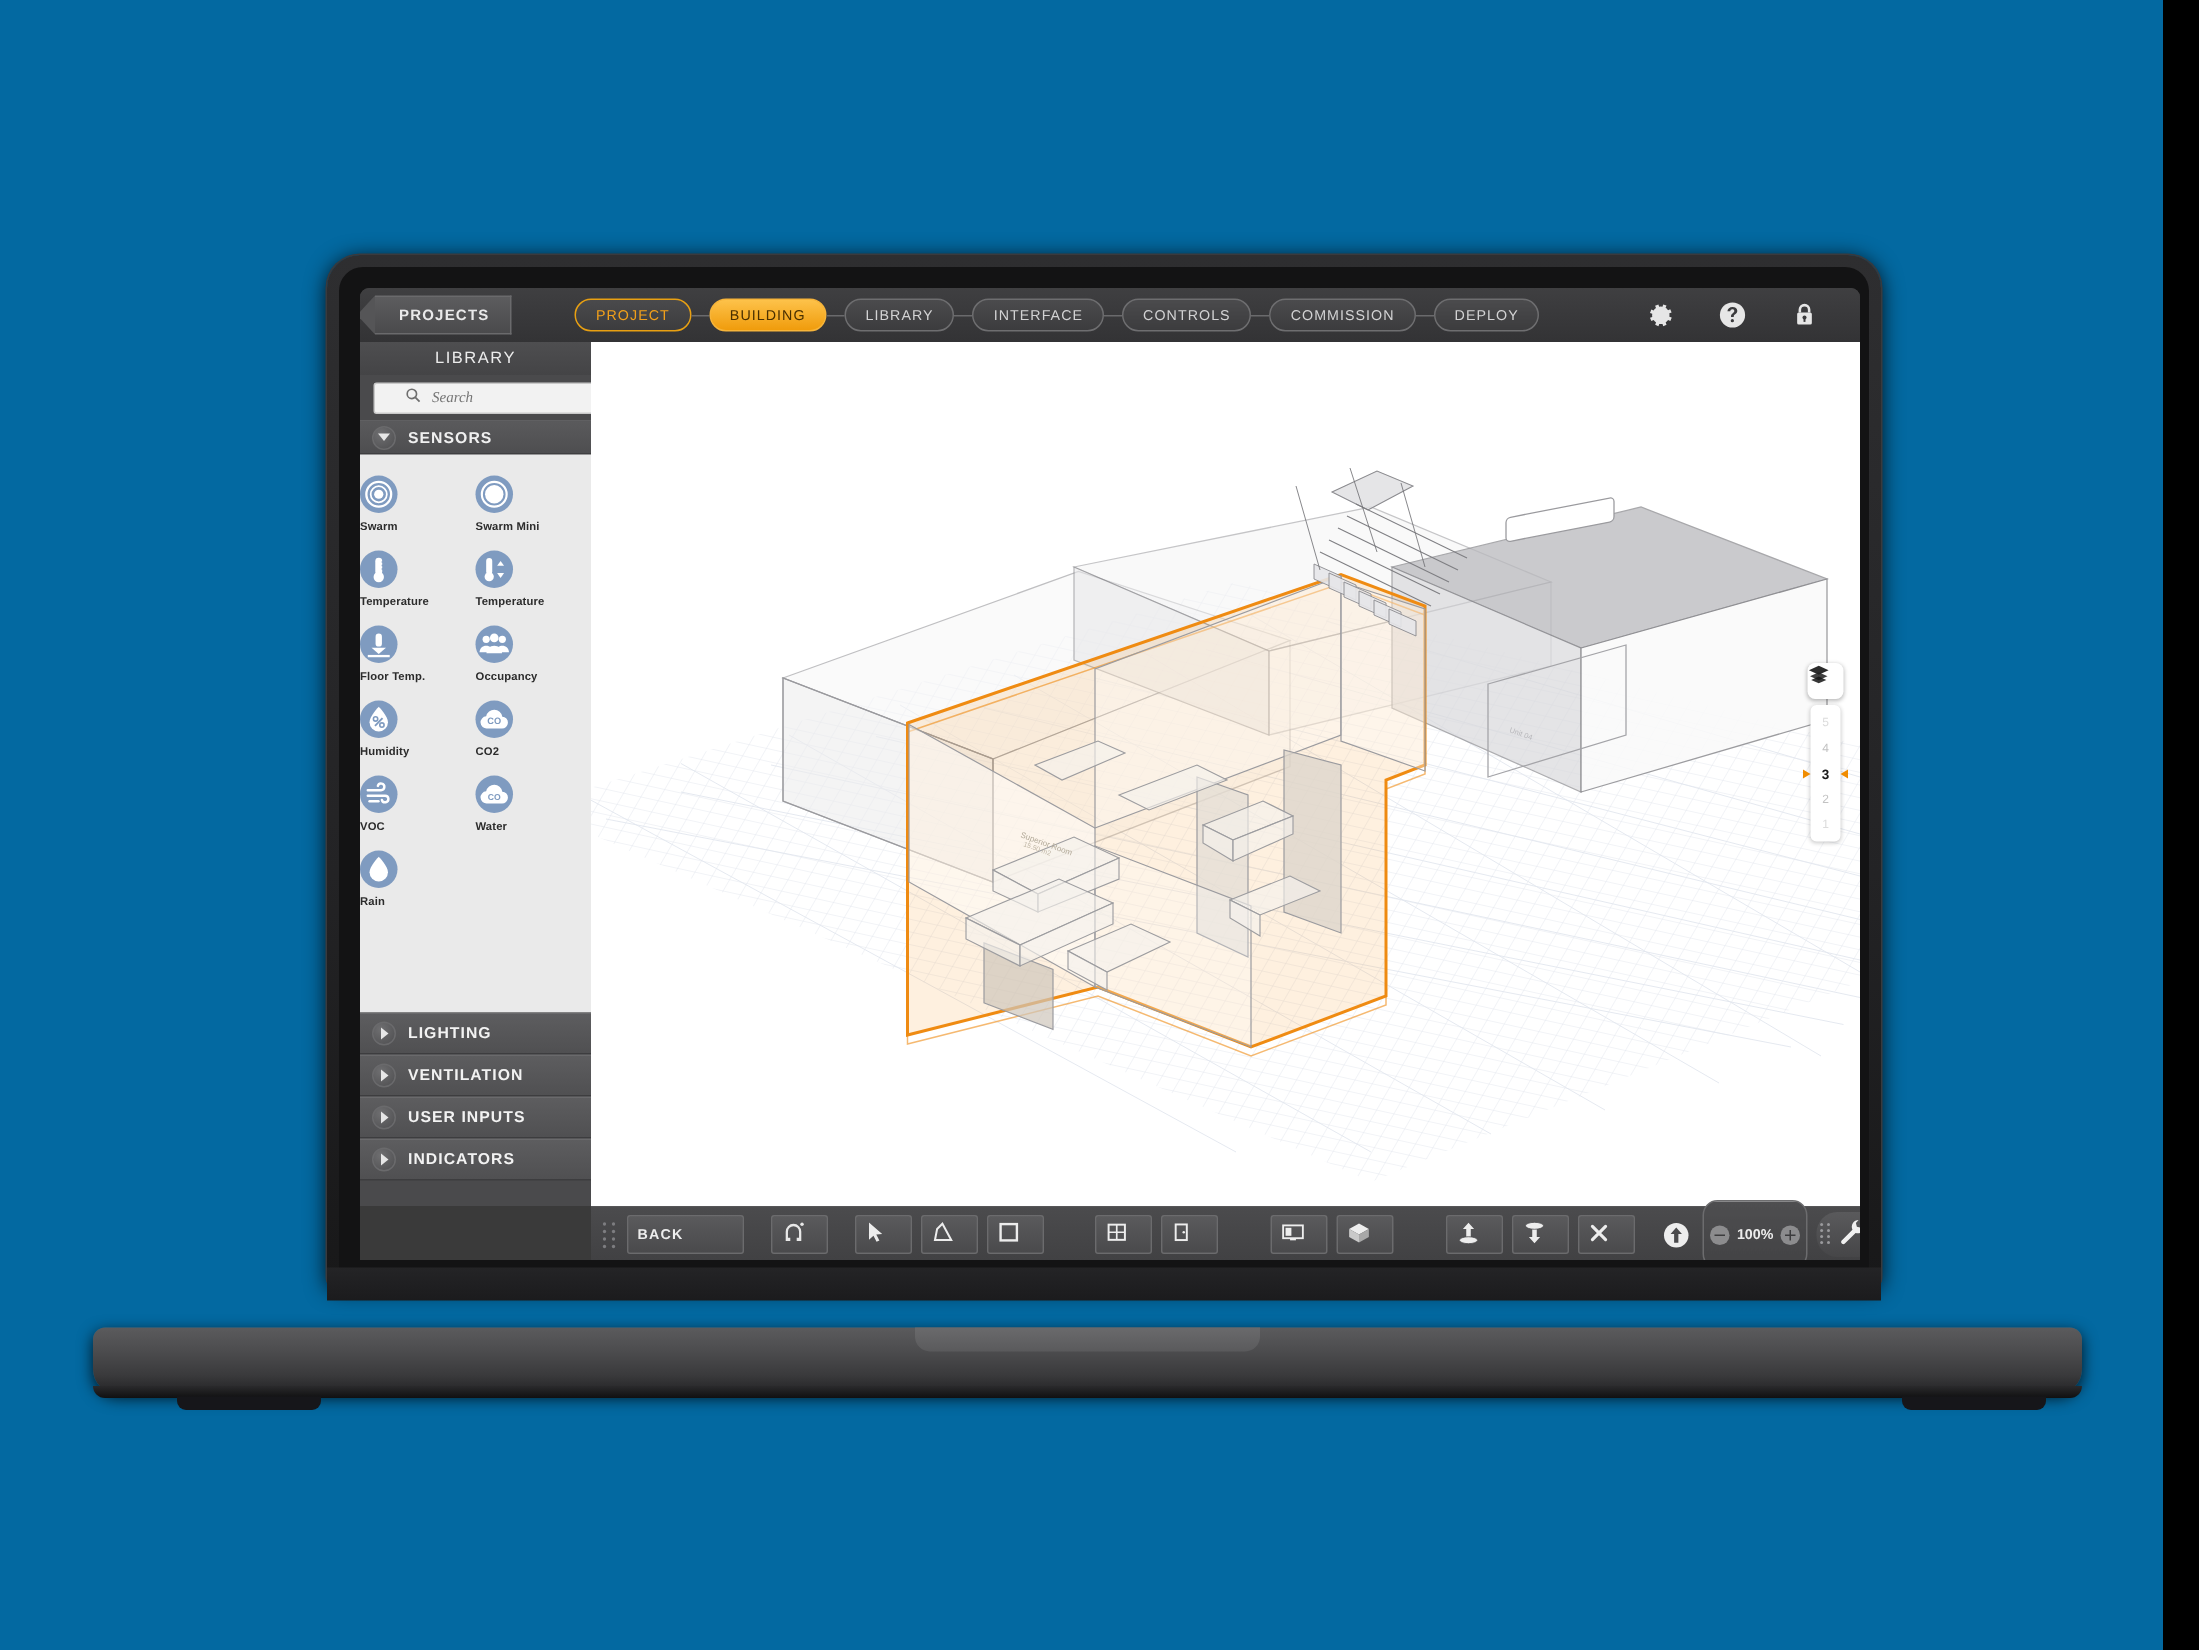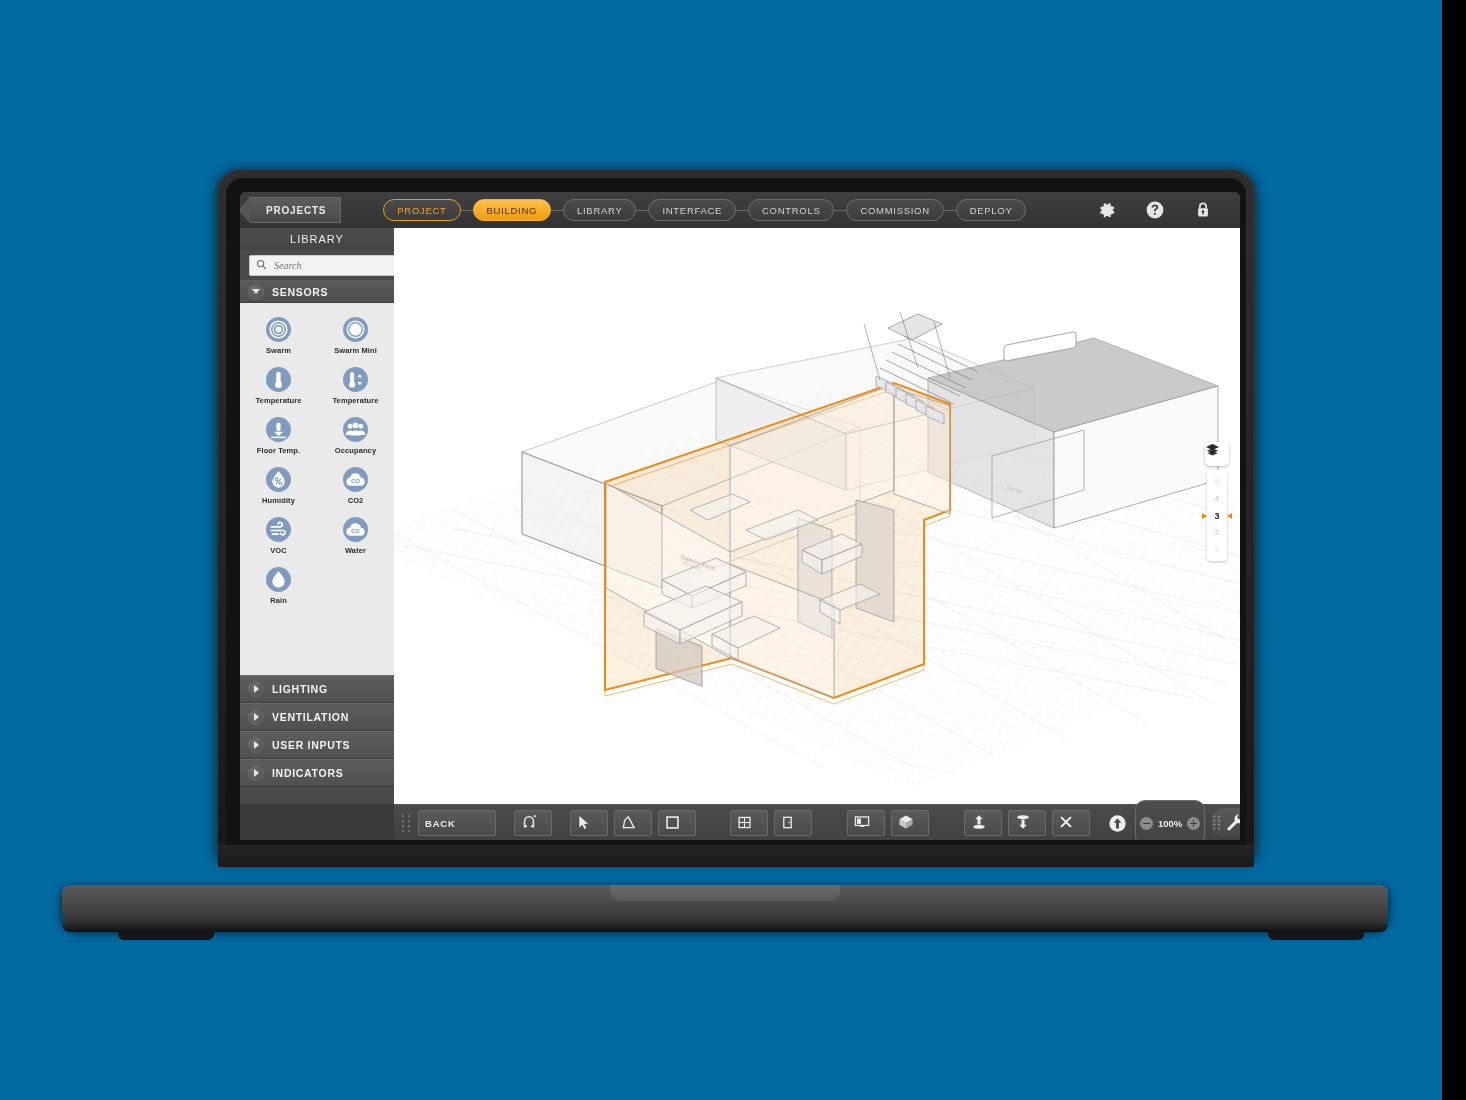--- a/index.html
+++ b/index.html
@@ -85,21 +85,21 @@
   
   .sidebar{position:absolute;left:0;top:36px;width:154px;height:576px;background:#4a4a4c;}
   .lib-title{
     height:22px;line-height:22px;text-align:center;color:#ececec;
     font-size:11px;font-weight:normal;letter-spacing:1px;
     background:linear-gradient(180deg,#4e4e50,#444446);
   }
   .search-wrap{height:30px;display:flex;align-items:center;padding:0 9px;background:#4a4a4c;}
   .search-box{
     flex:1;height:19px;background:#f2f2f2;border:1px solid #c9c9c9;border-radius:2px;
-    display:flex;align-items:center;padding:0 6px;gap:5px;
+    display:flex;align-items:center;padding:0 20px;gap:5px;
   }
   .search-box input{
     border:none;outline:none;background:transparent;flex:1;
     font-family:"Liberation Serif",serif;font-style:italic;font-size:10px;color:#8b8b8b;
   }
   .acc-head{
     height:21px;display:flex;align-items:center;gap:8px;padding-left:8px;
     background:linear-gradient(180deg,#5a5a5c,#4e4e50);
     border-top:1px solid #606062;border-bottom:1px solid #3f3f41;
     color:#f0f0f0;font-size:10.5px;font-weight:bold;letter-spacing:.7px;
@@ -107,21 +107,21 @@
   .acc-knob{
     width:14px;height:14px;border-radius:50%;
     background:radial-gradient(circle at 35% 30%,#6f6f71,#4e4e50);
     border:1px solid #6a6a6c;display:flex;align-items:center;justify-content:center;
   }
   .tri-down{width:0;height:0;border-left:4px solid transparent;border-right:4px solid transparent;border-top:5px solid #e6e6e6;}
   .tri-right{width:0;height:0;border-top:4px solid transparent;border-bottom:4px solid transparent;border-left:5px solid #e6e6e6;}
 
   .sensor-panel{background:#eaeaea;height:372px;padding-top:14px;box-sizing:border-box;overflow:hidden;}
   .sensor-grid{display:grid;grid-template-columns:1fr 1fr;row-gap:12px;}
-  .sensor-cell{display:flex;flex-direction:column;align-items:center;gap:4px;}
+  .sensor-cell{display:flex;flex-direction:column;align-items:flex-start;gap:4px;}
   .sensor-ico{
     width:25px;height:25px;border-radius:50%;background:#7f9bc0;
     display:flex;align-items:center;justify-content:center;
   }
   .sensor-lbl{font-size:7.5px;font-weight:bold;color:#2c2c2c;letter-spacing:.1px;}
 
   .acc-collapsed{
     height:26px;display:flex;align-items:center;gap:8px;padding-left:8px;
     background:linear-gradient(180deg,#5d5d5f,#505052);
     border-top:1px solid #6a6a6c;border-bottom:1px solid #3d3d3f;

